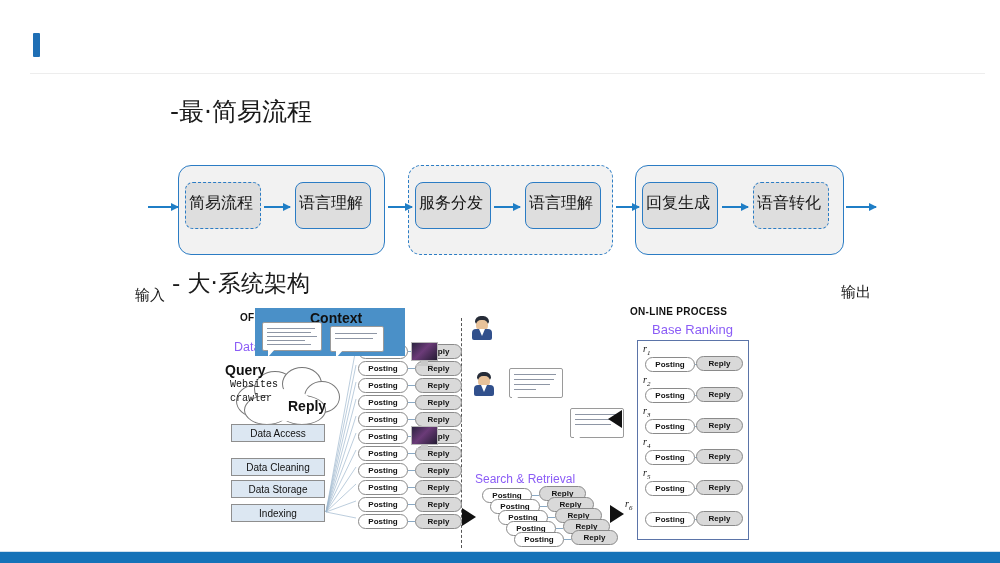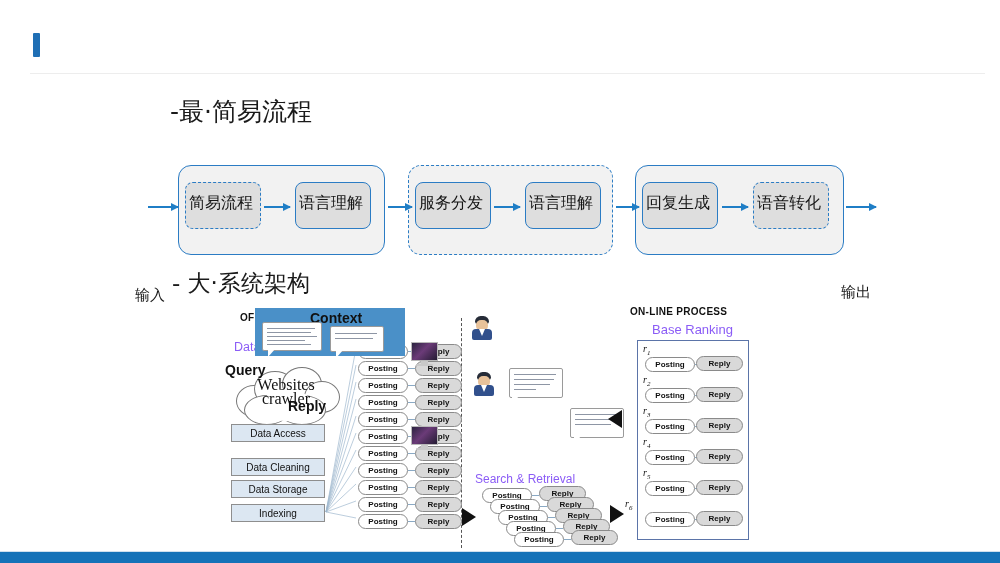--- a/index.html
+++ b/index.html
@@ -69,22 +69,22 @@
   .divider{position:absolute;left:271px;top:18px;width:0;height:230px;border-left:1.6px dashed #555;}
 
   .ttl{position:absolute;font-size:12.5px;color:#8b5cf6;font-family:"Liberation Sans",sans-serif;}
   .ttl-dp{left:44px;top:40px;}
   .ttl-br{left:462px;top:22px;font-size:13px;}
   .ttl-sr{left:285px;top:172px;font-size:12px;}
 
   
   .cloud{position:absolute;left:40px;top:65px;width:112px;height:62px;}
   .cloud .lobe{position:absolute;background:#fff;border:1px solid #777;border-radius:50%;}
-  .cloud-txt{position:absolute;left:40px;top:78px;width:112px;text-align:center;
-             font-size:16px;color:#111;line-height:14px;font-family:Liberation Serif, serif;z-index:3;}
+  .cloud-txt{position:absolute;left:40px;top:78px;width:112px;text-align:left;
+             font-size:10px;color:#111;line-height:14px;font-family:Liberation Mono, monospace;z-index:3;}
 
   .dbox{position:absolute;left:41px;width:94px;height:18px;background:#dce7f2;
         border:1px solid #8e8e8e;text-align:center;font-size:10px;color:#111;
         line-height:18px;font-family:"Liberation Sans",sans-serif;box-sizing:border-box;}
   .db1{top:124px;} .db2{top:158px;} .db3{top:180px;} .db4{top:204px;}
 
   
   .pill{position:absolute;height:15px;border-radius:8px;box-sizing:border-box;
         font-size:8px;font-weight:bold;color:#111;text-align:center;line-height:14px;
         font-family:"Liberation Sans",sans-serif;}

